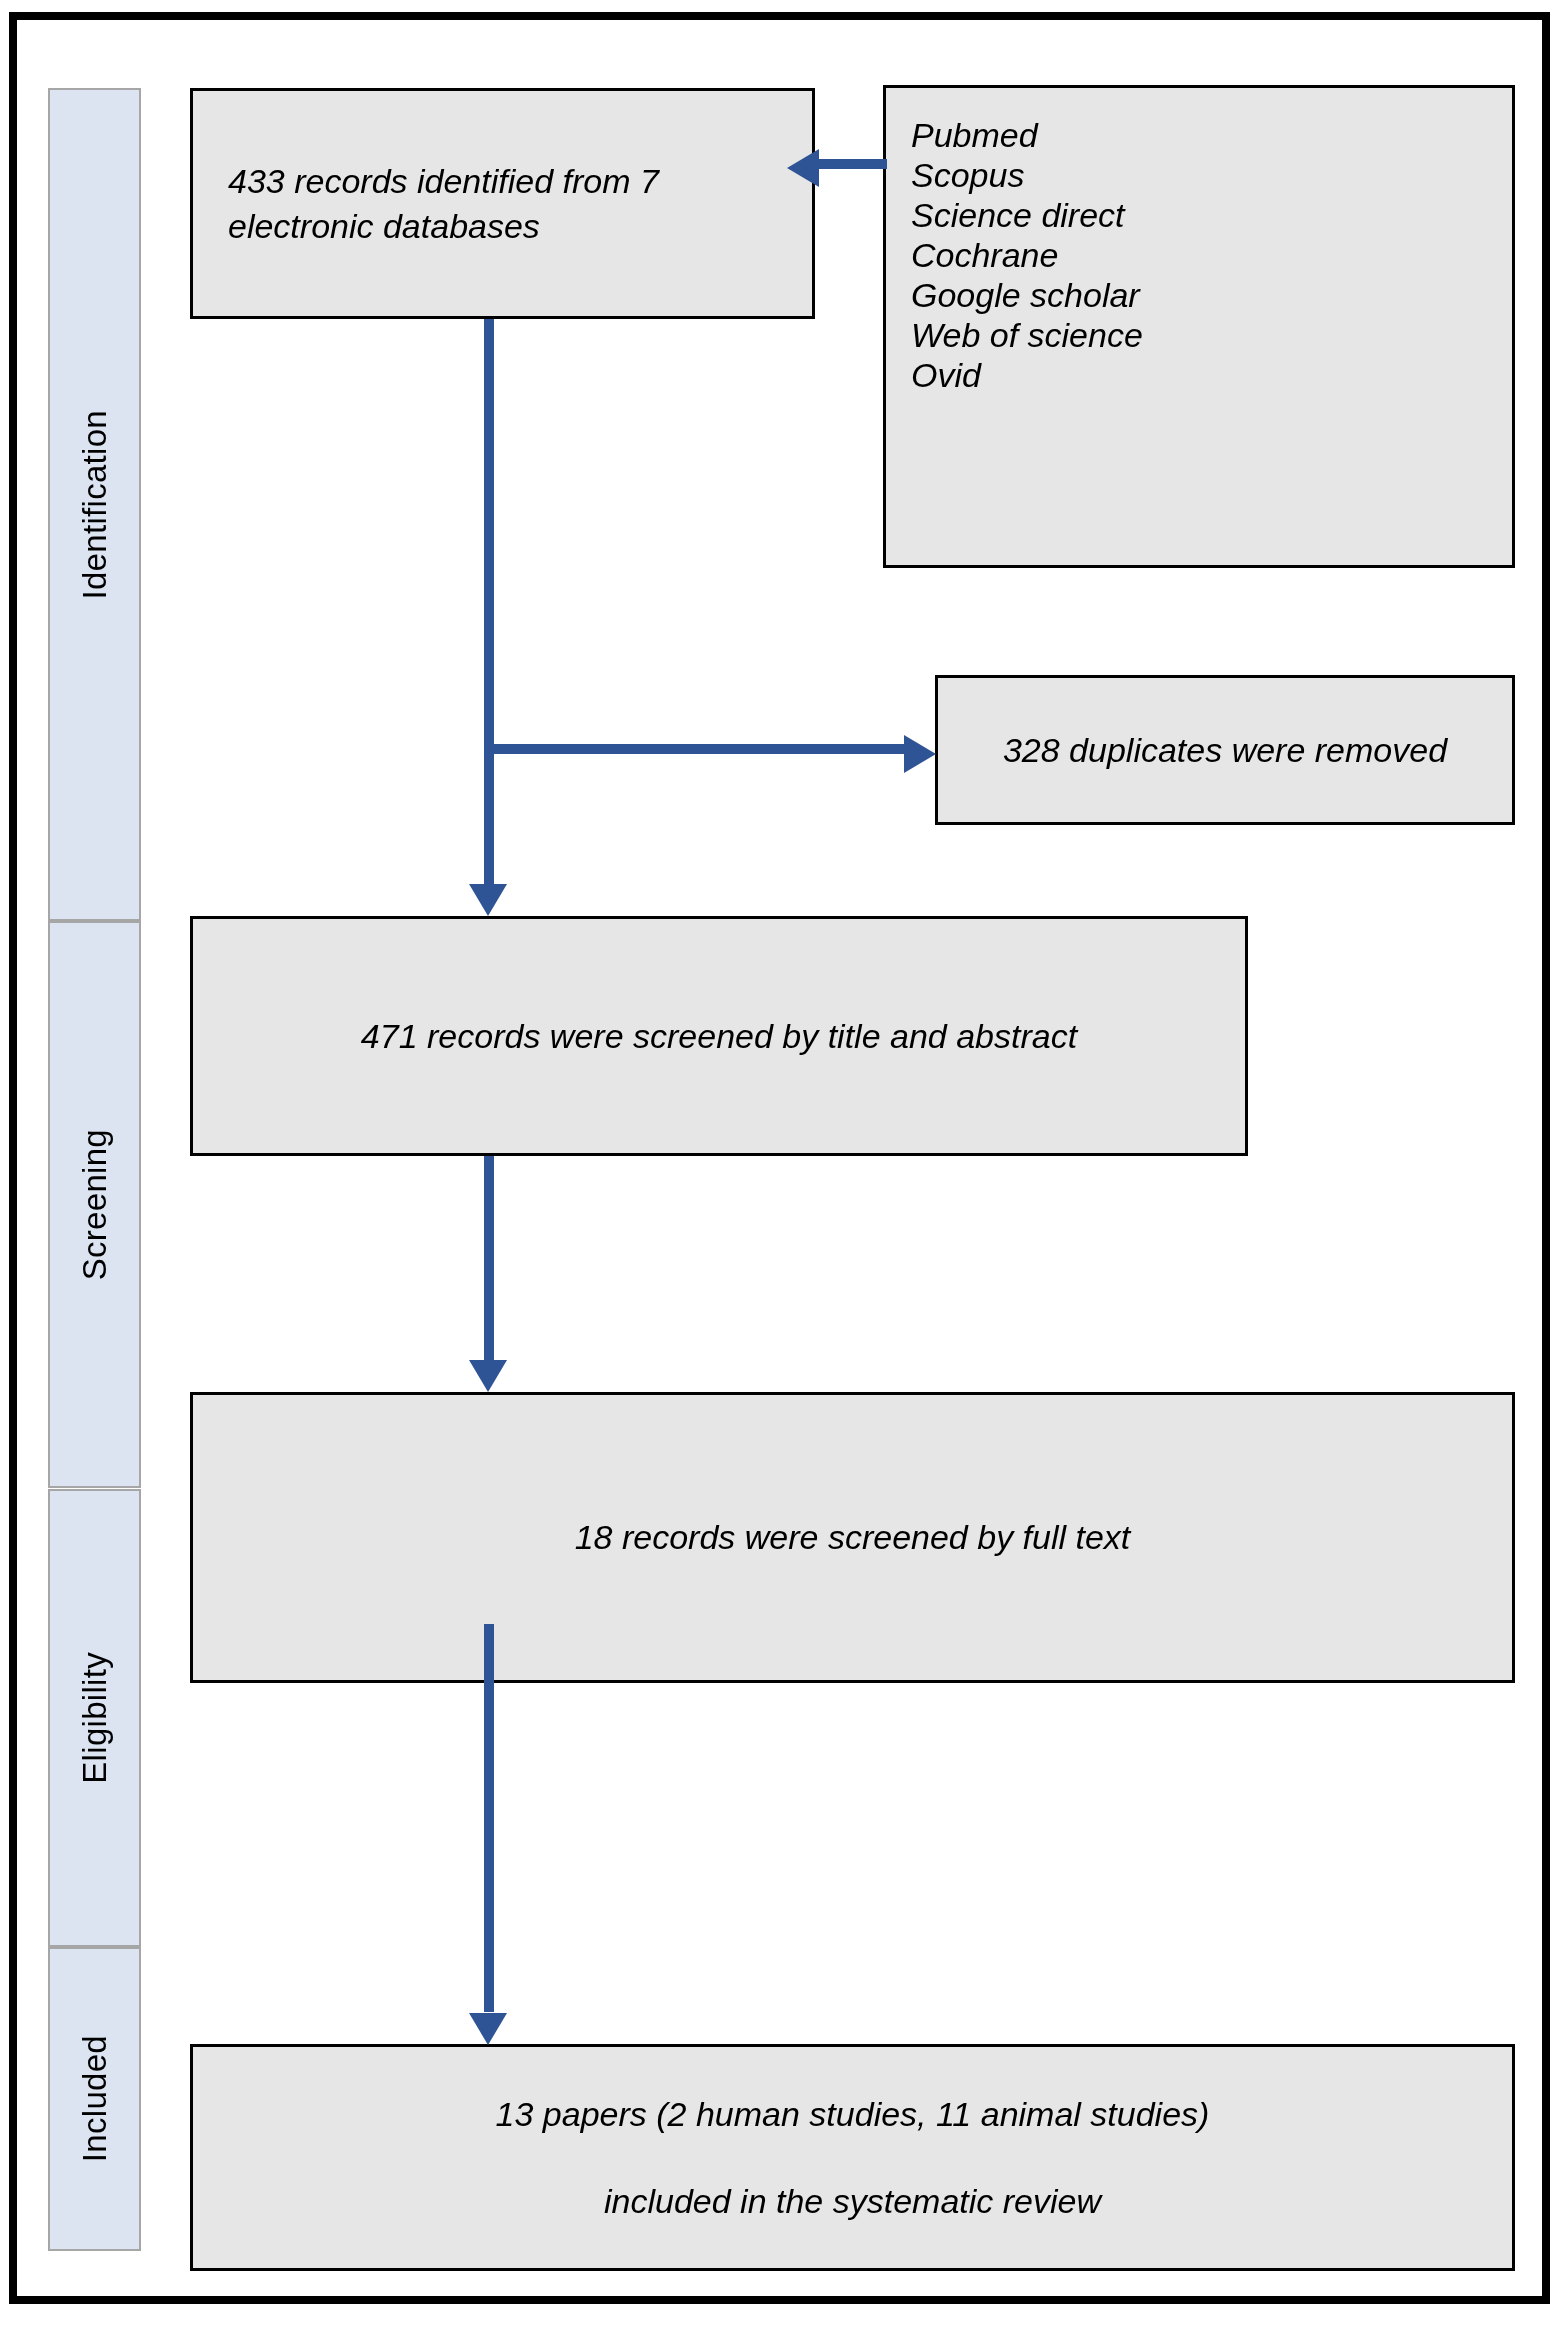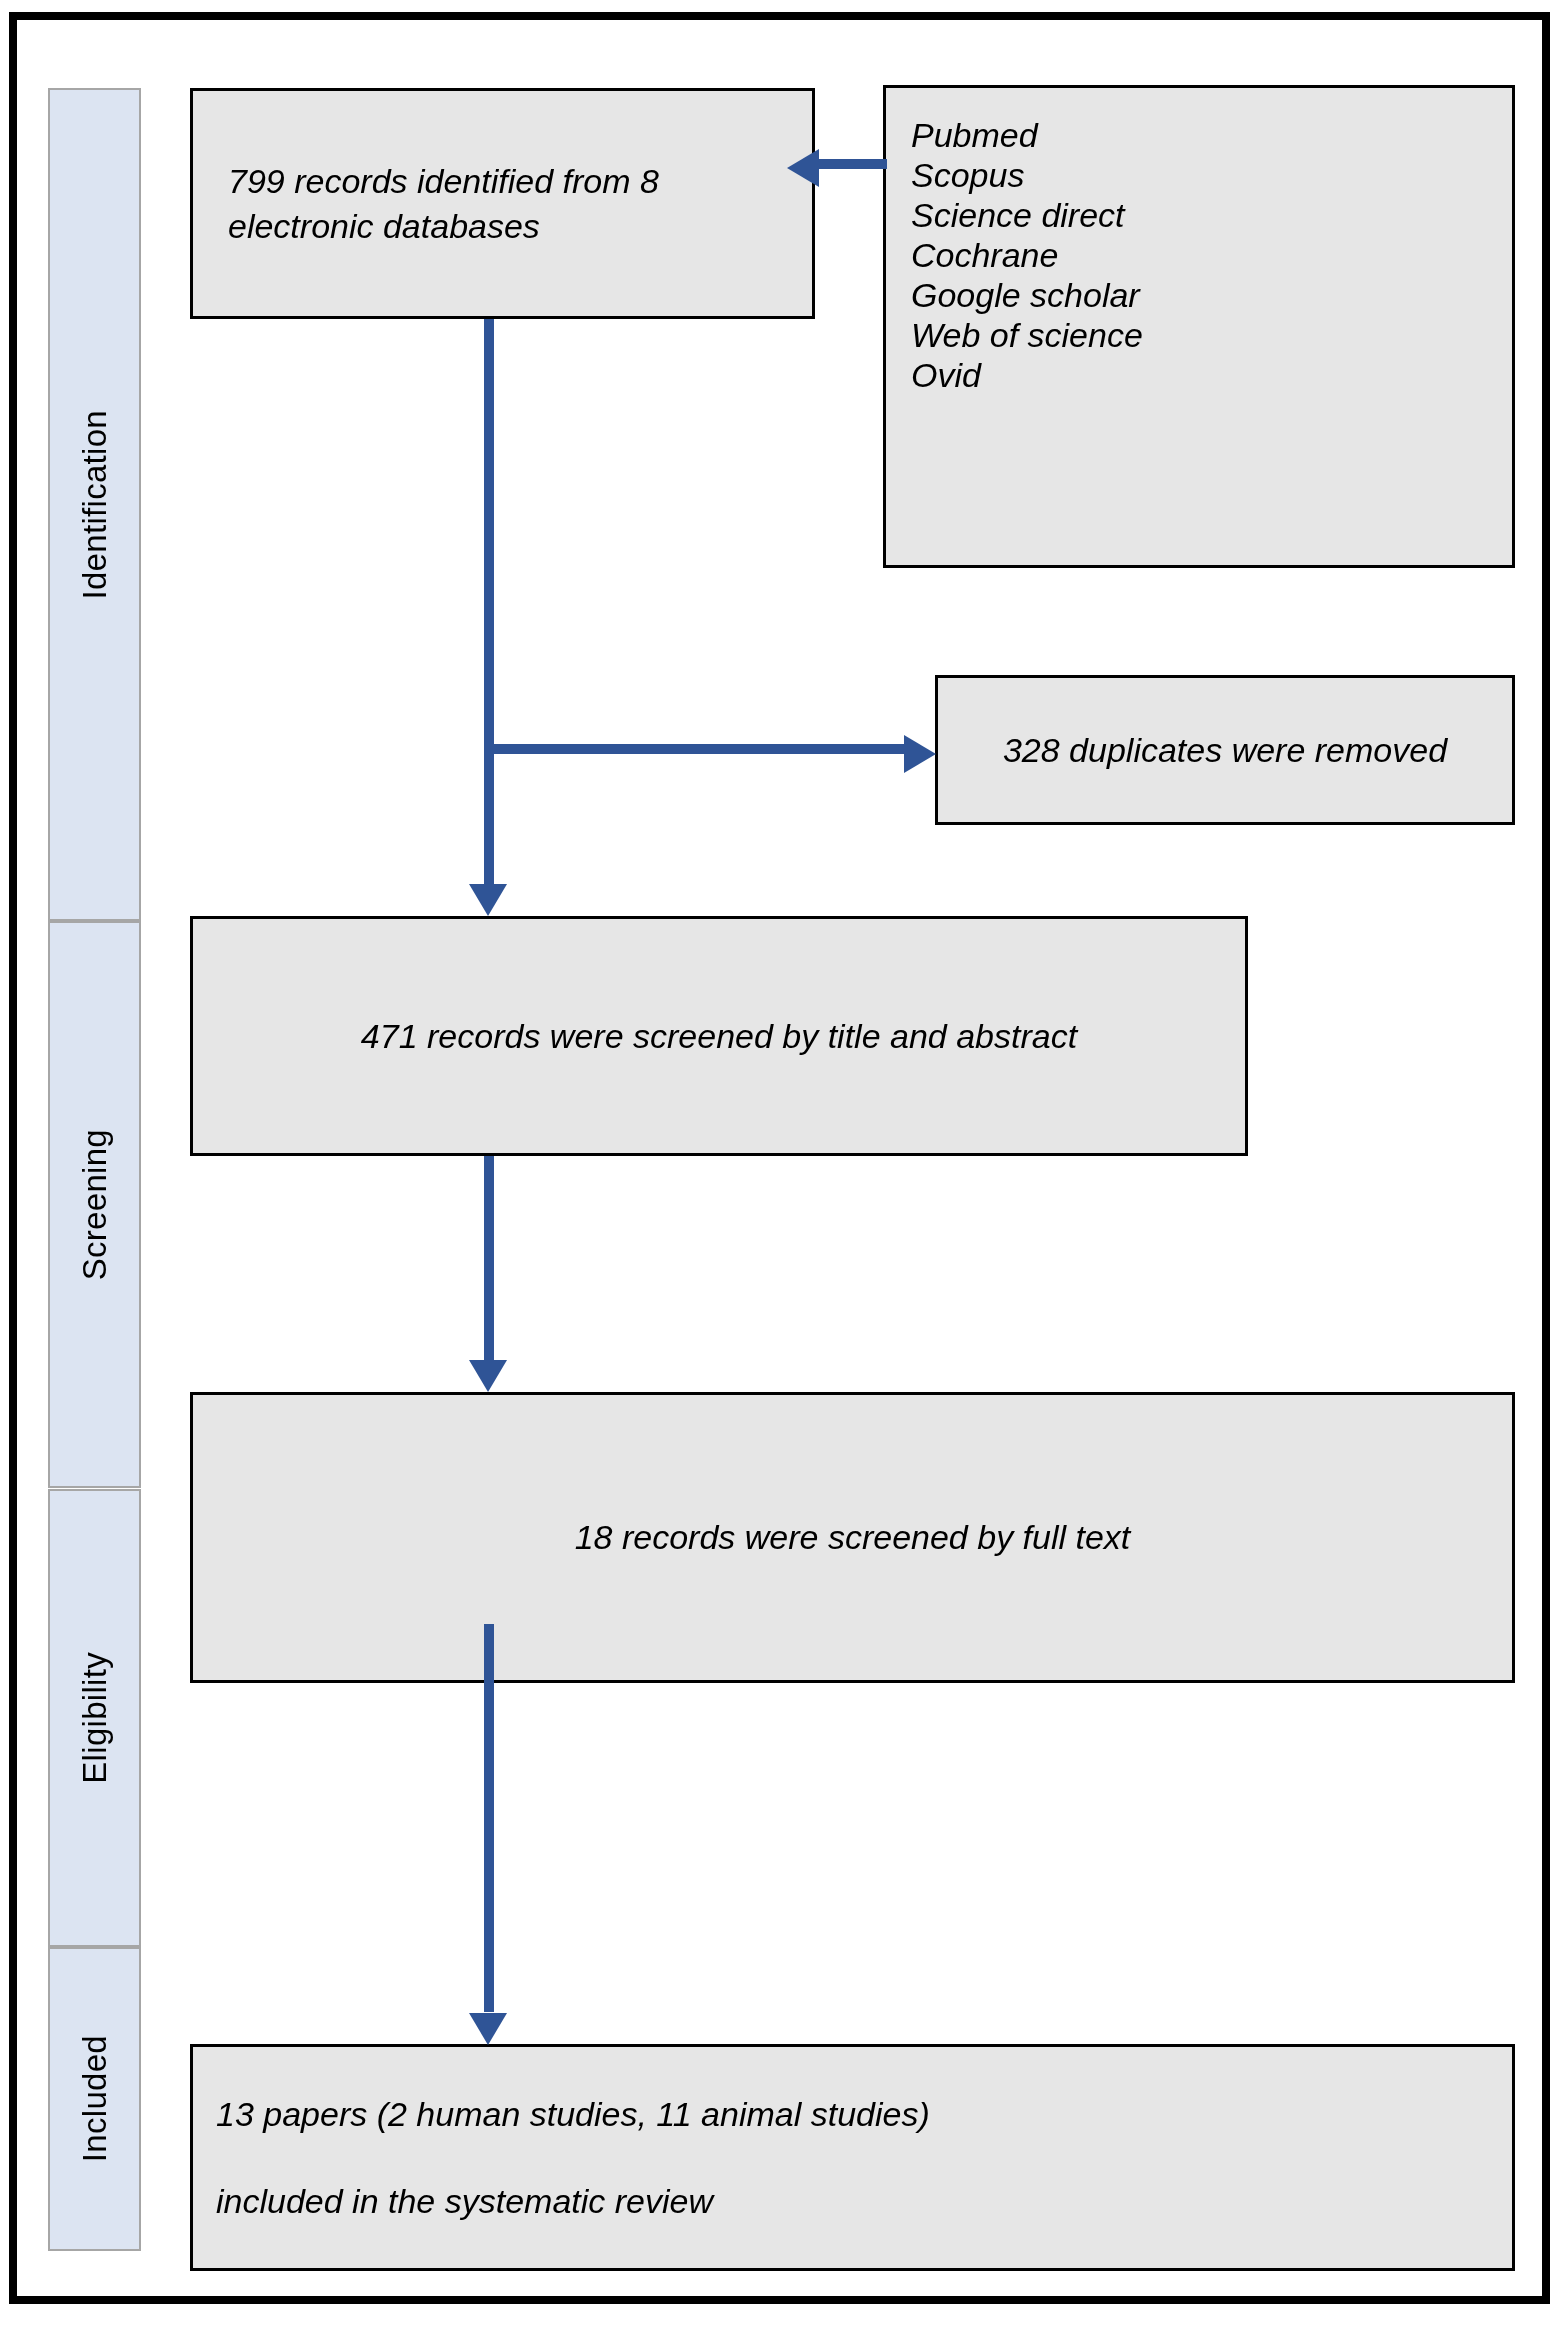--- a/index.html
+++ b/index.html
@@ -49,21 +49,21 @@
   #box-duplicates{left:935px;top:675px;width:580px;height:150px;}
   #box-duplicates .txt{text-align:center;}
 
   #box-title-abstract{left:190px;top:916px;width:1058px;height:240px;}
   #box-title-abstract .txt{text-align:center;}
 
   #box-full-text{left:190px;top:1392px;width:1325px;height:291px;}
   #box-full-text .txt{text-align:center;}
 
   #box-included{left:190px;top:2044px;width:1325px;height:227px;}
-  #box-included .txt{text-align:left;}
+  #box-included .txt{text-align:center;}
   #box-included .l2{display:block;margin-top:42px;}
 
   
   .conn{position:absolute;background:#2F5496;}
   .vline{width:9.7px;}
   .hline{height:9.7px;}
 
   
   .arrow-down{
     position:absolute;width:0;height:0;
@@ -114,21 +114,21 @@
     <span class="vlabel">Screening</span>
   </div>
   <div class="stage" id="stage-eligibility">
     <span class="vlabel">Eligibility</span>
   </div>
   <div class="stage" id="stage-included">
     <span class="vlabel">Included</span>
   </div>
 
   <div class="box" id="box-records-identified">
-    <span class="txt">799 records identified from 8 electronic databases</span>
+    <span class="txt">433 records identified from 7 electronic databases</span>
   </div>
 
   <div class="box" id="box-databases">
     <span class="txt">
       <span class="dbline">Pubmed</span>
       <span class="dbline">Scopus</span>
       <span class="dbline">Science direct</span>
       <span class="dbline">Cochrane</span>
       <span class="dbline">Google scholar</span>
       <span class="dbline">Web of science</span>

